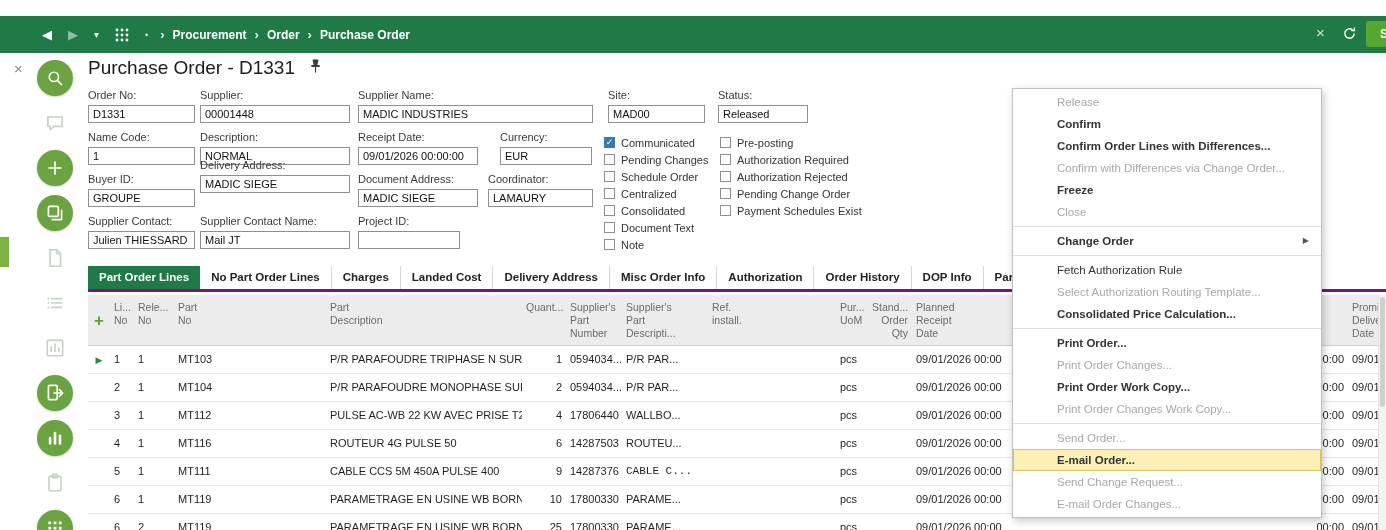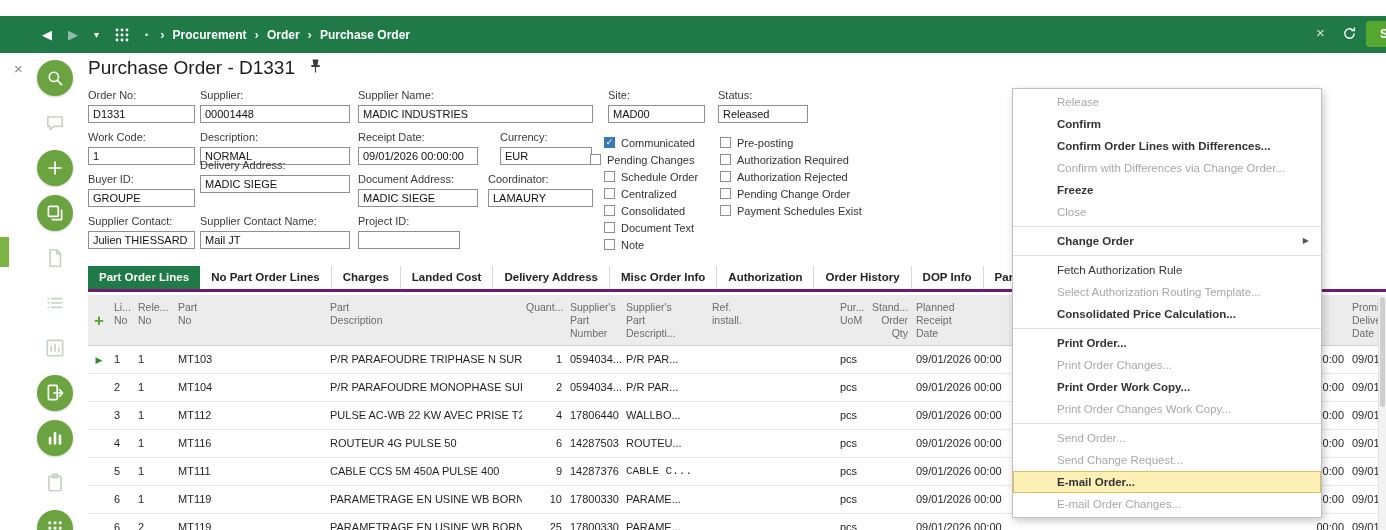--- a/index.html
+++ b/index.html
@@ -215,38 +215,38 @@
     </svg>
   </span>
 </div>
 
 <div id="form-area">
     <div class="fld" id="fld-order_no"><div class="fld-label">Order No:</div><input class="fld-input" value="D1331" style=""></div>
     <div class="fld" id="fld-supplier"><div class="fld-label">Supplier:</div><input class="fld-input" value="00001448" style=""></div>
     <div class="fld" id="fld-supplier_name"><div class="fld-label">Supplier Name:</div><input class="fld-input" value="MADIC INDUSTRIES" style=""></div>
     <div class="fld" id="fld-site"><div class="fld-label">Site:</div><input class="fld-input" value="MAD00" style=""></div>
     <div class="fld" id="fld-status"><div class="fld-label">Status:</div><input class="fld-input" value="Released" style=""></div>
-    <div class="fld" id="fld-order_code"><div class="fld-label">Work Code:</div><input class="fld-input" value="1" style=""></div>
+    <div class="fld" id="fld-order_code"><div class="fld-label">Name Code:</div><input class="fld-input" value="1" style=""></div>
     <div class="fld" id="fld-description"><div class="fld-label">Description:</div><input class="fld-input" value="NORMAL" style=""></div>
     <div class="fld" id="fld-receipt_date"><div class="fld-label">Receipt Date:</div><input class="fld-input" value="09/01/2026 00:00:00" style=""></div>
     <div class="fld" id="fld-currency"><div class="fld-label">Currency:</div><input class="fld-input" value="EUR" style=""></div>
     <div class="fld" id="fld-buyer_id"><div class="fld-label">Buyer ID:</div><input class="fld-input" value="GROUPE" style=""></div>
     <div class="fld" id="fld-delivery_address"><div class="fld-label">Delivery Address:</div><input class="fld-input" value="MADIC SIEGE" style=""></div>
     <div class="fld" id="fld-document_address"><div class="fld-label">Document Address:</div><input class="fld-input" value="MADIC SIEGE" style=""></div>
     <div class="fld" id="fld-coordinator"><div class="fld-label">Coordinator:</div><input class="fld-input" value="LAMAURY" style=""></div>
     <div class="fld" id="fld-supplier_contact"><div class="fld-label">Supplier Contact:</div><input class="fld-input" value="Julien THIESSARD" style=""></div>
     <div class="fld" id="fld-supplier_contact_name"><div class="fld-label">Supplier Contact Name:</div><input class="fld-input" value="Mail JT" style=""></div>
     <div class="fld" id="fld-project_id"><div class="fld-label">Project ID:</div><input class="fld-input" style=""></div>
   </div>
 <div id="cb-area">
     <div class="cb" style="left: 604px; top: 136px;">
       <span class="cbox checked">✓</span>
       <span class="cb-label">Communicated</span>
     </div>
-    <div class="cb" style="left: 590px; top: 153px;">
+    <div class="cb" style="left: 604px; top: 153px;">
       <span class="cbox"></span>
       <span class="cb-label">Pending Changes</span>
     </div>
     <div class="cb" style="left: 604px; top: 170px;">
       <span class="cbox"></span>
       <span class="cb-label">Schedule Order</span>
     </div>
     <div class="cb" style="left: 604px; top: 187px;">
       <span class="cbox"></span>
       <span class="cb-label">Centralized</span>
@@ -464,16 +464,16 @@
     <div class="mi">Fetch Authorization Rule</div>
     <div class="mi disabled">Select Authorization Routing Template...</div>
     <div class="mi bold">Consolidated Price Calculation...</div>
     <div class="msep"></div>
     <div class="mi bold">Print Order...</div>
     <div class="mi disabled">Print Order Changes...</div>
     <div class="mi bold">Print Order Work Copy...</div>
     <div class="mi disabled">Print Order Changes Work Copy...</div>
     <div class="msep"></div>
     <div class="mi disabled">Send Order...</div>
+    <div class="mi bold hl">E-mail Order...</div>
     <div class="mi disabled">Send Change Request...</div>
-    <div class="mi bold hl">E-mail Order...</div>
     <div class="mi disabled">E-mail Order Changes...</div>
   </div>
 
 </body></html>

